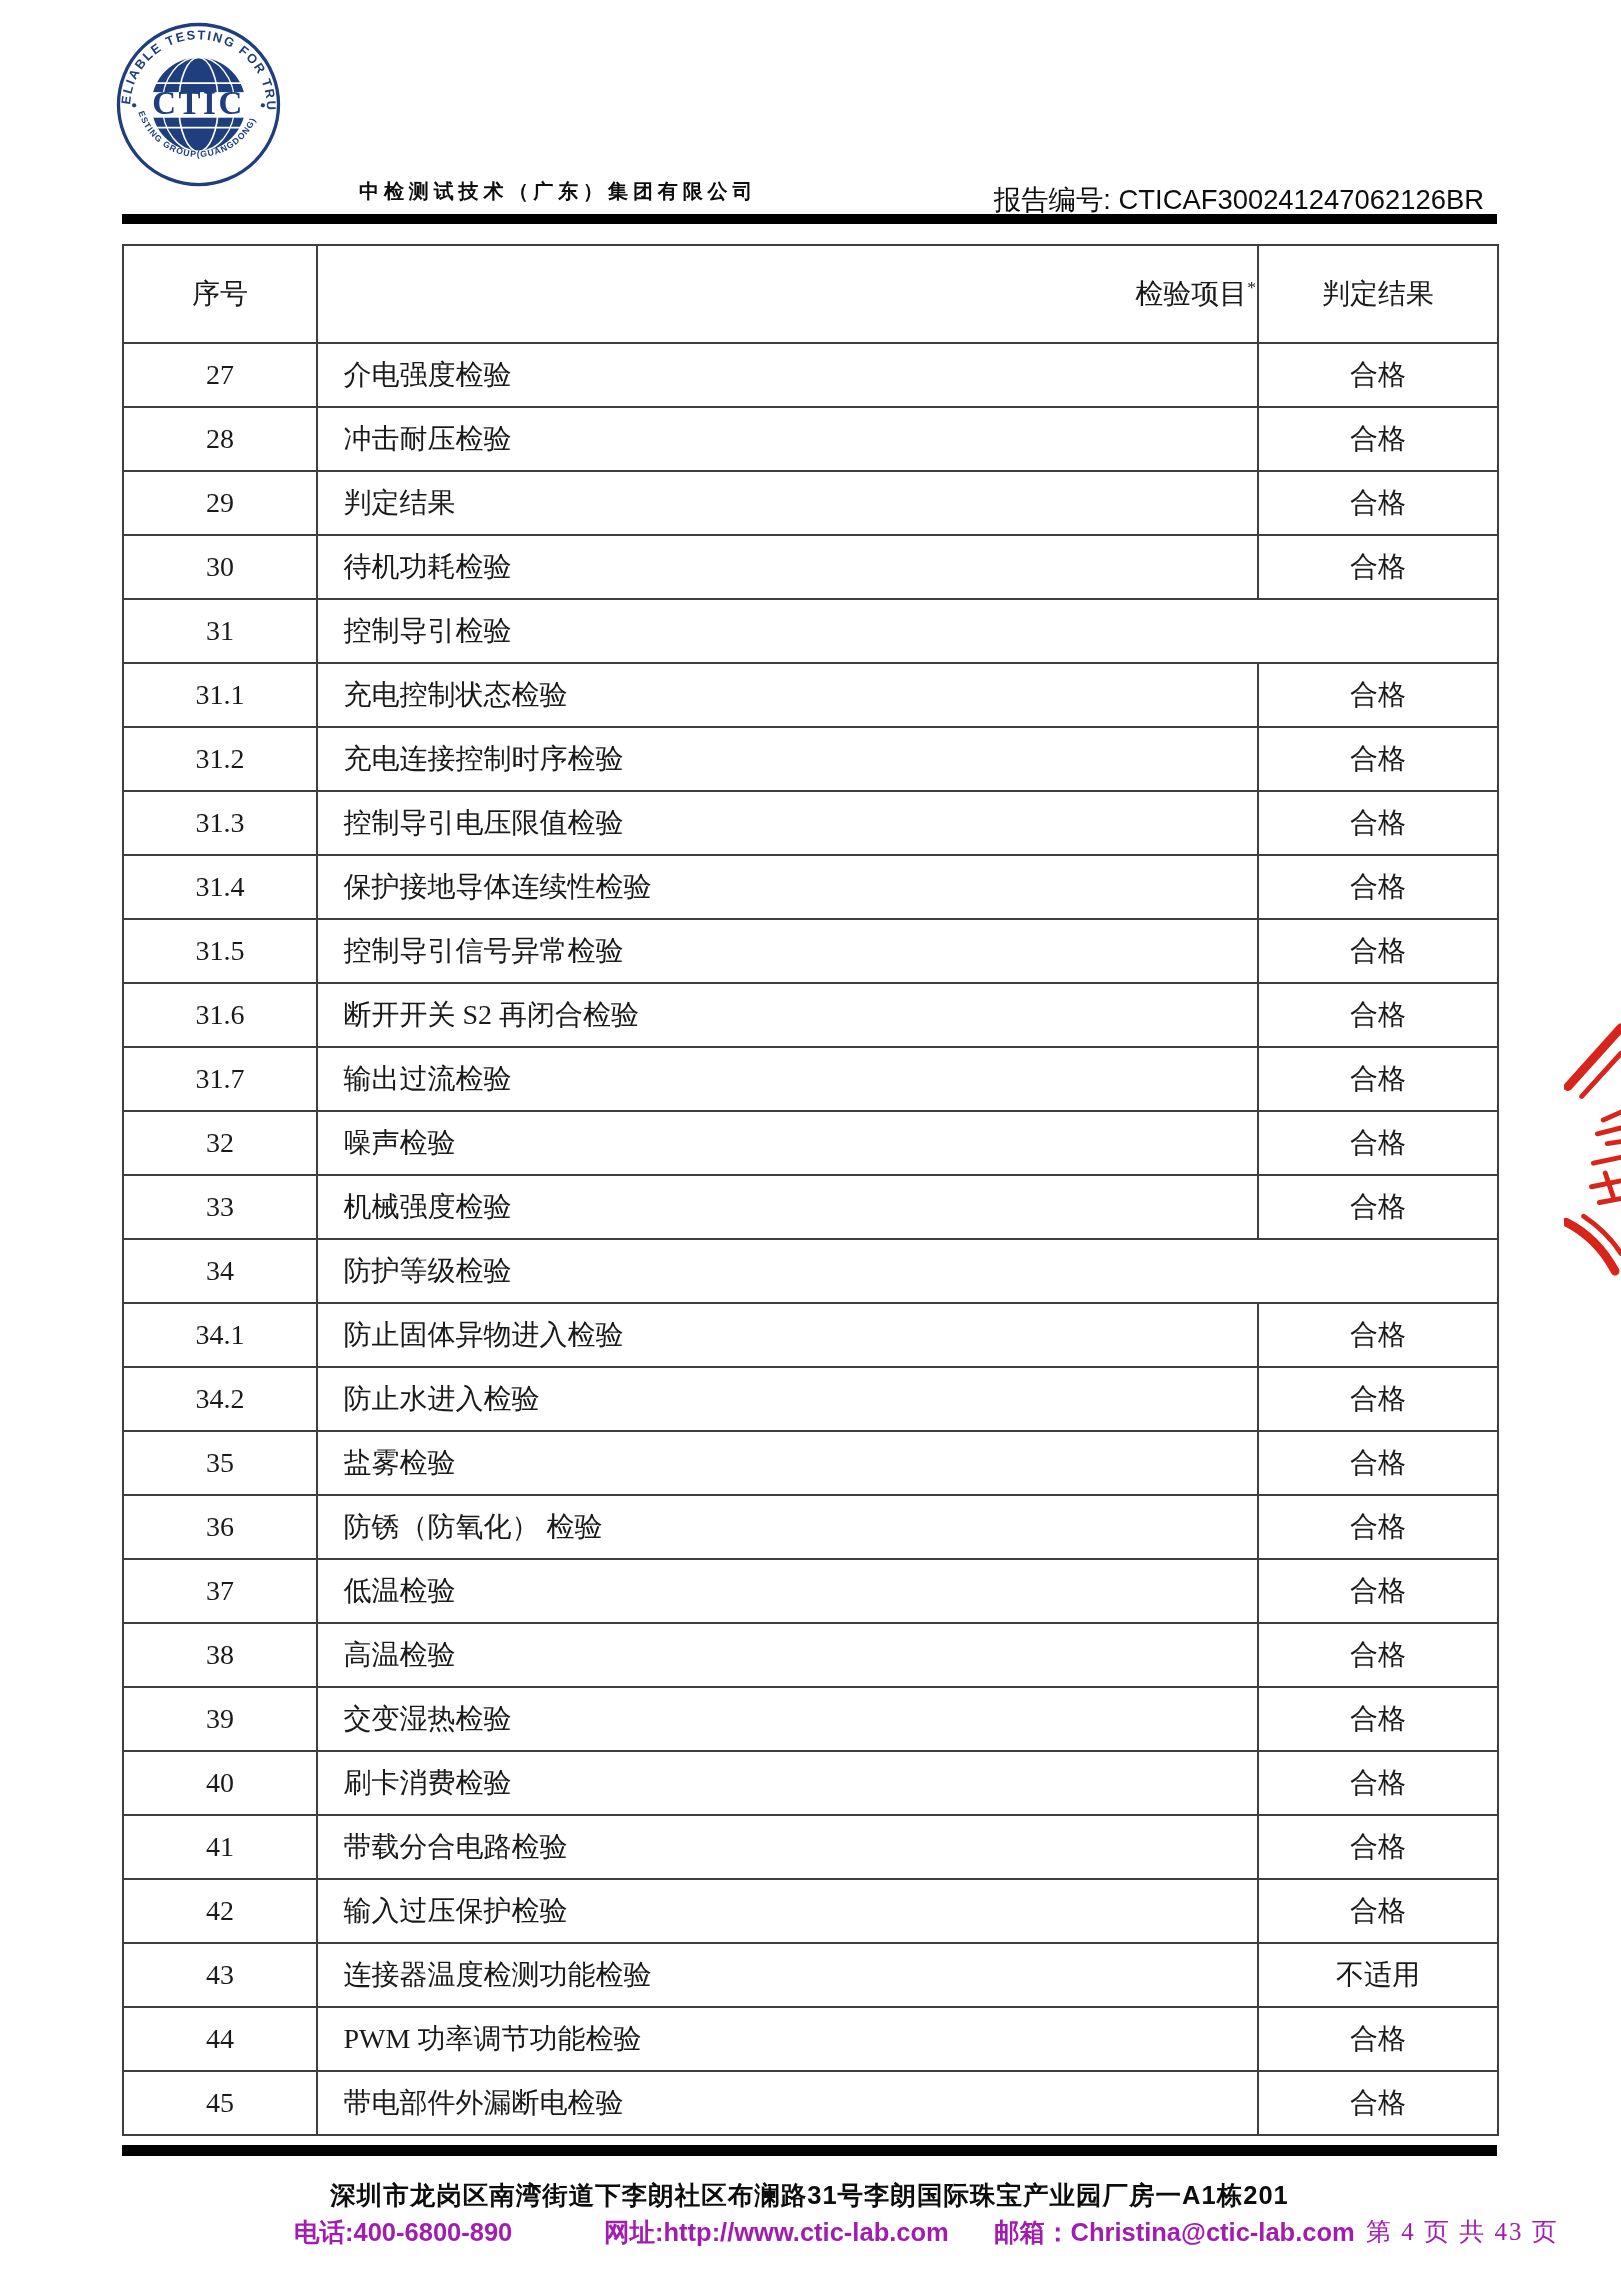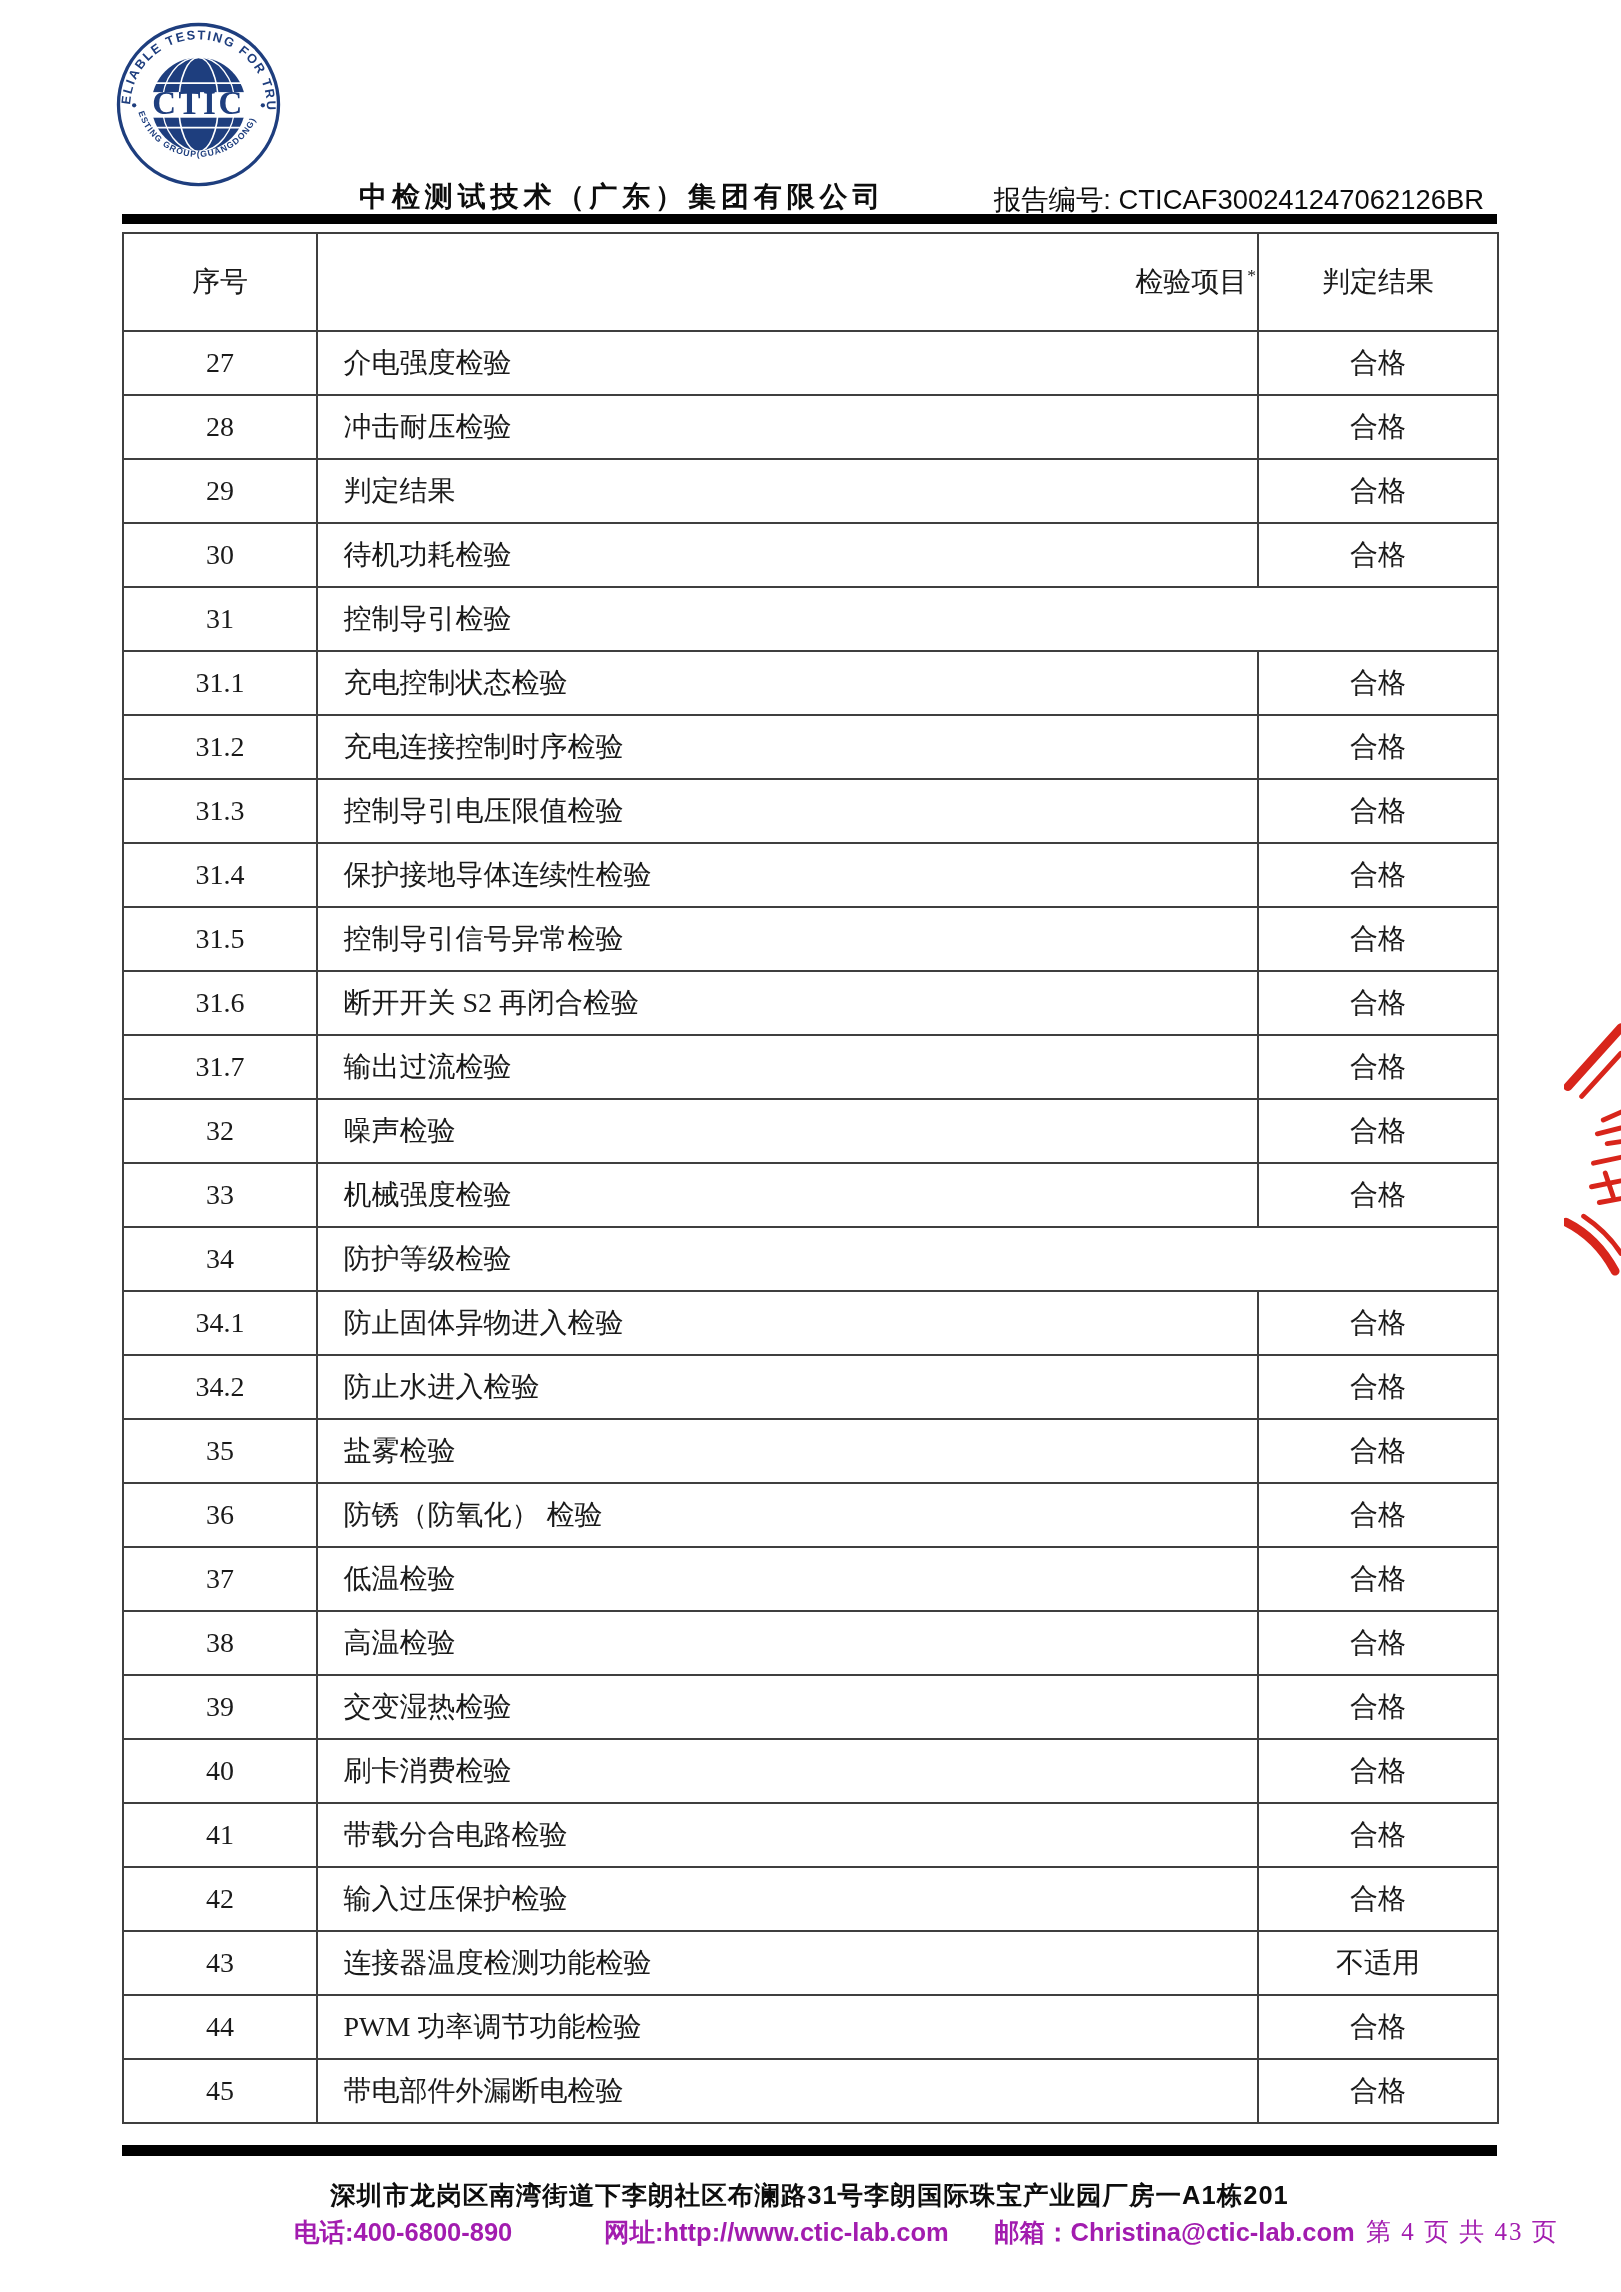--- a/index.html
+++ b/index.html
@@ -9,39 +9,39 @@
     background:#ffffff;
     overflow:hidden;
     font-family:"Liberation Serif","DejaVu Serif",serif;
     color:#1a1a1a;
   }
   
   #logo{position:absolute;left:116px;top:21.6px;width:165px;height:165px;}
   .company{
     position:absolute;left:359px;top:178px;
     font-family:"Liberation Sans","DejaVu Sans",sans-serif;
-    font-weight:bold;font-size:28px;letter-spacing:4.9px;color:#0d0d0d;
+    font-weight:bold;font-size:20px;letter-spacing:4.9px;color:#0d0d0d;
     white-space:nowrap;
   }
   .report-no{
     position:absolute;right:137px;top:182px;
     font-family:"Liberation Sans","DejaVu Sans",sans-serif;
     font-weight:normal;font-size:27.4px;color:#0d0d0d;white-space:nowrap;
   }
   .header-rule{
     position:absolute;left:122px;top:214px;width:1375px;height:9.8px;
     background:#000;
   }
   
   table.report{
     position:absolute;left:122px;top:232px;width:1375px;
     border-collapse:collapse;table-layout:fixed;
     font-size:28px;
   }
-  table.report{border:2.9px solid #000;}
+  table.report{border:2.9px solid #000;margin-top:12px;}
   table.report th, table.report td{
     border:2px solid #3f3f3f;
     vertical-align:middle;
     font-weight:normal;
     background:#fff;
   }
   tr.hdr{height:98px;}
   tr.data-row{height:64px;}
   .c-no{text-align:center;}
   .c-item{text-align:left;padding-left:25.5px;}

